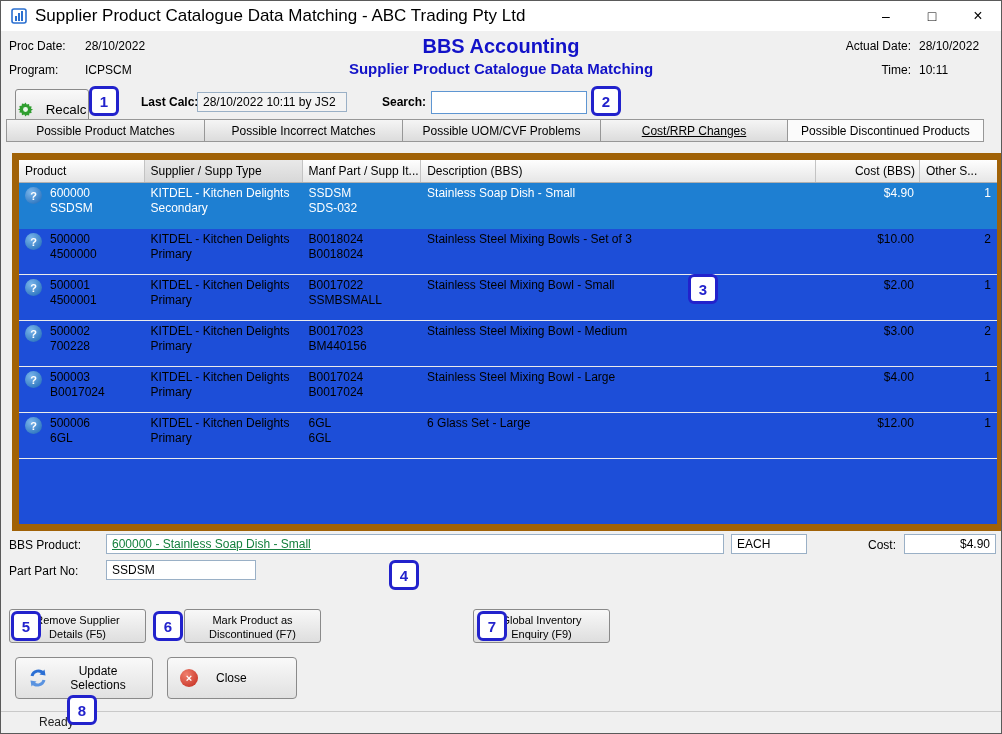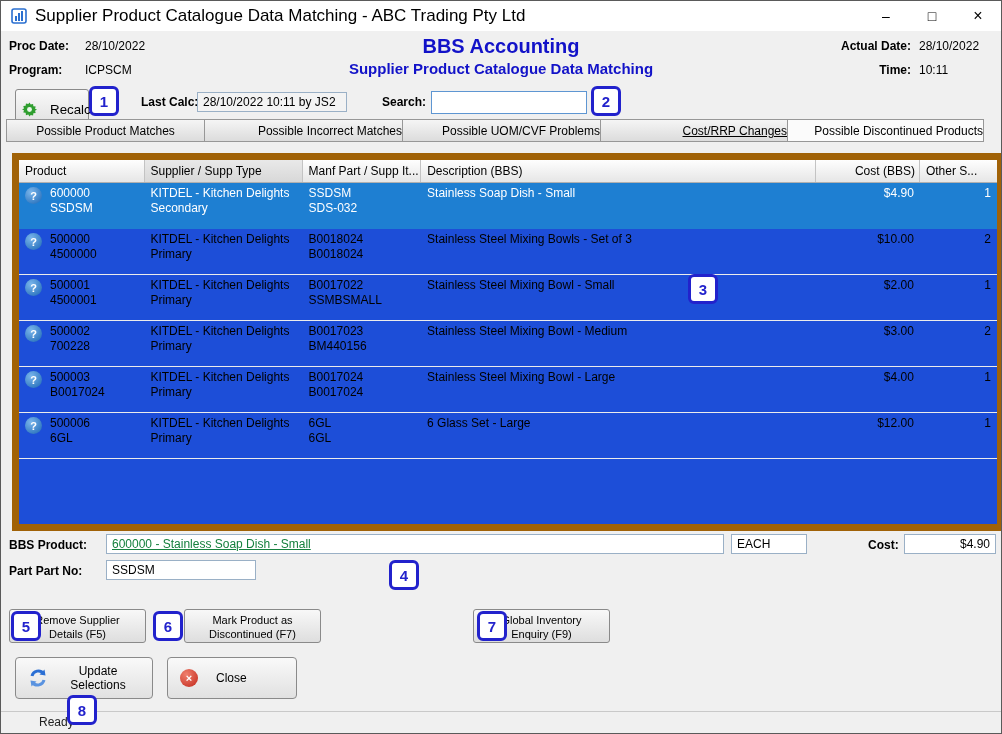--- a/index.html
+++ b/index.html
@@ -15,44 +15,44 @@
   .title-text { font-size:17px; }
   .win-controls { margin-left:auto; display:flex; height:100%; }
   .win-btn { width:46px; height:100%; display:flex; align-items:center; justify-content:center;
              font-size:14px; cursor:default; }
 
   
   .hdr-left { position:absolute; top:38px; left:8px; display:grid;
               grid-template-columns:70px auto; row-gap:10px; column-gap:6px; }
   .hdr-right { position:absolute; top:38px; right:10px; display:grid;
                grid-template-columns:auto 72px; row-gap:10px; column-gap:8px; }
-  .lbl { font-weight:bold; white-space:nowrap; }
+  .lbl { font-weight:normal; white-space:nowrap; }
   .hdr-right .lbl { text-align:right; }
   .hdr-center { position:absolute; top:33px; left:150px; right:150px; text-align:center; color:#1212c8; }
   .app-title { font-size:20px; font-weight:bold; line-height:24px; }
   .app-subtitle { font-size:15px; font-weight:bold; line-height:21px; }
 
   
   .toolbar { position:absolute; top:88px; left:0; right:0; height:28px; }
   .btn { background:linear-gradient(#f9f9f9,#dfdfdf); border:1px solid #8a8a8a; border-radius:3px;
          box-sizing:border-box; }
   .recalc-btn { position:absolute; left:14px; top:0; height:40px; width:74px; display:flex;
-                align-items:center; gap:13px; }
+                align-items:center; justify-content:center; gap:13px; }
   .tb-lbl { position:absolute; font-weight:bold; top:6px; }
   .field { background:#fff; border:1px solid #9ab0c6; box-sizing:border-box; height:20px;
            line-height:18px; padding:0 5px; white-space:nowrap; overflow:hidden; }
   .lastcalc-field { position:absolute; left:196px; top:3px; width:150px; background:#f3f3f3; }
   .search-input { position:absolute; left:430px; top:2px; width:156px; height:23px;
                   border:1px solid #5e96d2; box-sizing:border-box; padding:0 4px; font-size:12px; }
 
   
   .tabs { position:absolute; top:118px; left:5px; display:flex; }
   .tab { height:23px; line-height:22px; text-align:center; background:linear-gradient(#f5f5f5,#dcdcdc);
          border:1px solid #979797; box-sizing:border-box; white-space:nowrap; overflow:hidden; }
-  .tab + .tab { border-left:none;text-align:right; }
+  .tab + .tab { border-left:none; }
   .tab:nth-child(1){ width:199px; } .tab:nth-child(2){ width:198px; } .tab:nth-child(3){ width:198px; }
   .tab:nth-child(4){ width:187px;text-decoration:underline; } .tab:nth-child(5){ width:196px; }
   .tab.active { background:#fbfbfb; }
 
   
   .table { position:absolute; top:152px; left:11px; width:992px; height:378px; background:#1d4ed8;
            border:7px solid #a16207; box-sizing:border-box; overflow:hidden; }
   .thead { display:flex; height:22px; background:linear-gradient(#fefefe,#e6e6e6);
            border-bottom:1px solid #b0b0b0; }
   .th { box-sizing:border-box; border-right:1px solid #c3c3c3; padding:4px 4px 0 6px;

